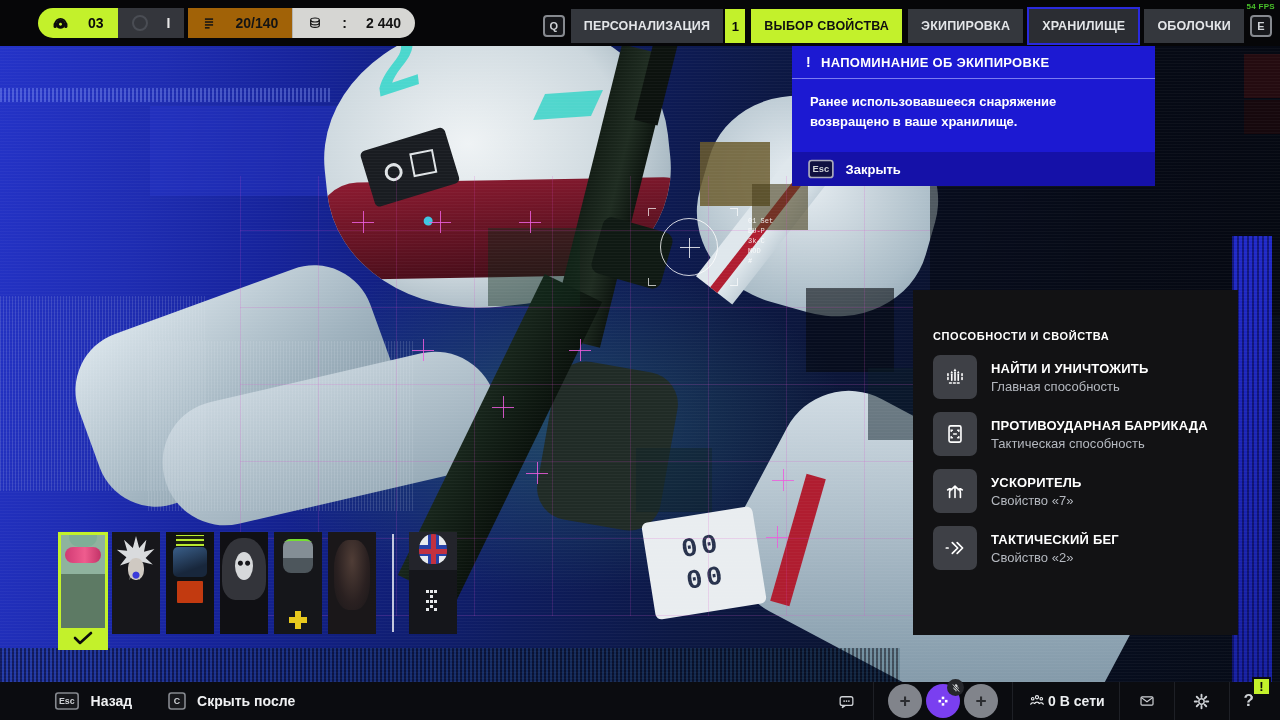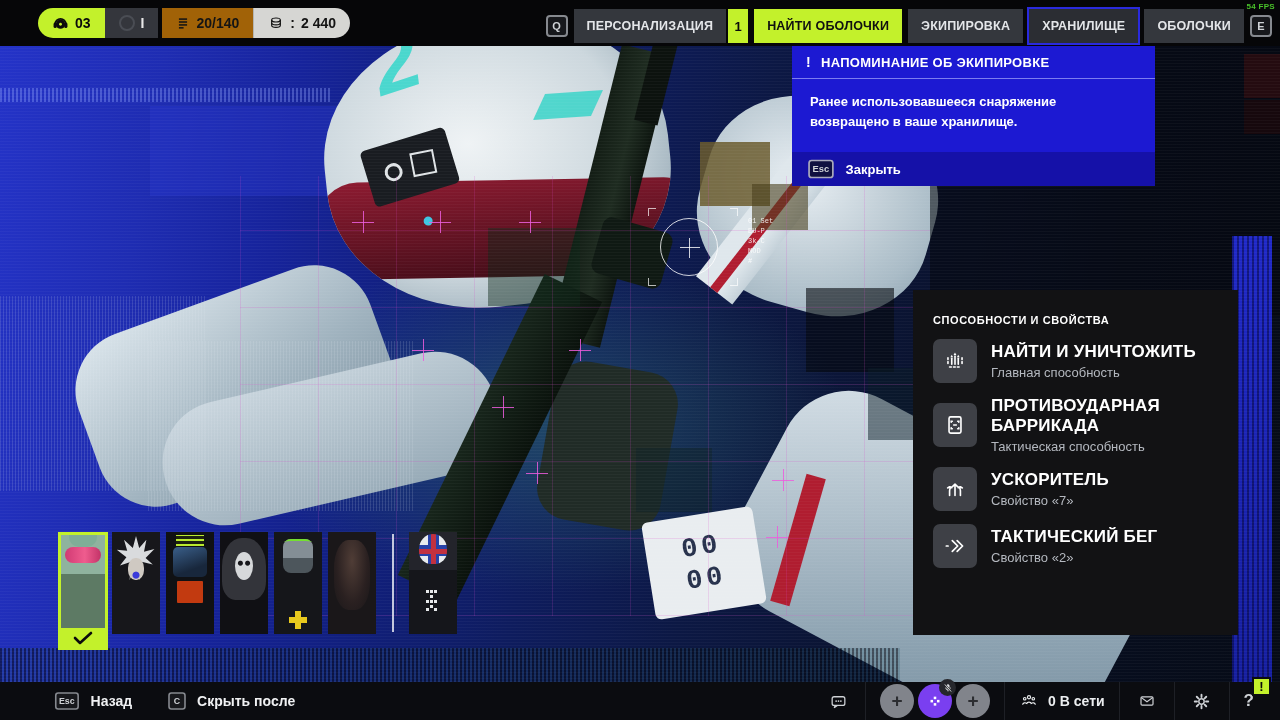--- a/index.html
+++ b/index.html
@@ -5,21 +5,21 @@
   * { margin:0; padding:0; box-sizing:border-box; }
   html,body { width:1280px; height:720px; overflow:hidden; background:#000; font-family:"Liberation Sans", sans-serif; }
   body { position:relative; }
   svg { display:block; }
 
   
   .topbar { position:absolute; left:0; top:0; width:1280px; height:46px; background:#060608; z-index:40; }
   .fps { position:absolute; top:2px; right:5px; font-size:8px; font-weight:bold; color:#49c02a; letter-spacing:.3px; }
 
   .wallet { position:absolute; left:38px; top:8px; height:30px; display:flex; align-items:stretch; }
-  .wallet .seg { display:flex; align-items:center; gap:6px; font-weight:bold; font-size:14px; padding:0 14px; }
+  .wallet .seg { display:flex; align-items:center; gap:19px; font-weight:bold; font-size:14px; padding:0 14px; }
   .seg-level { background:#c3f12b; color:#0a0a0a; border-radius:15px 0 0 15px; }
   .seg-slot { background:#34363c; color:#e8e8e8; margin-right:4px; }
   .seg-pass { background:#a16207; color:#141414; border-right:1px solid #b4b4b0; }
   .seg-coin { background:#d6d6d3; color:#141414; border-radius:0 15px 15px 0; }
   .ring-icon { width:16px; height:16px; border:2px solid #4a4d54; border-radius:50%; }
 
   .tabs { position:absolute; right:8px; top:9px; display:flex; align-items:center; gap:6px; }
   .keycap { min-width:22px; height:22px; border:2px solid #86898f; border-radius:4px; color:#cfd2d6; background:#17181c;
             font-size:11px; font-weight:bold; display:flex; align-items:center; justify-content:center; padding:0 3px; }
   .tab { height:28px; background:#34373d; color:#e4e6e9; border:none; font-family:inherit; font-weight:bold;
@@ -131,25 +131,25 @@
   .notif-body { padding:13px 18px 6px; font-size:13px; font-weight:bold; line-height:1.55; }
   .notif-body p { margin-bottom:14px; }
   .notif-foot { display:flex; align-items:center; gap:10px; background:#1511a8; padding:6px 14px; }
   .notif-foot .keycap { transform:scale(.85); background:#101040; border-color:#aab; }
   .notif-close-label { font-size:13px; font-weight:bold; }
 
   
   .panel { position:absolute; left:913px; top:290px; width:325px; height:345px; z-index:30;
       background:#121214; color:#fff; padding:14px 20px 16px; }
   .panel-title { font-size:41px; font-weight:normal; letter-spacing:1px; line-height:1.15; }
-  .panel-section { margin-top:10px; font-size:11px; font-weight:bold; letter-spacing:.6px; }
+  .panel-section { margin-top:26px; font-size:11px; font-weight:bold; letter-spacing:.6px; }
   .ability { display:flex; align-items:center; gap:14px; margin-top:13px; }
   .ability-icon { width:44px; height:44px; flex:0 0 44px; background:#3e4046; border-radius:7px;
       display:flex; align-items:center; justify-content:center; }
-  .ability-name { font-size:17px; font-weight:bold; letter-spacing:.2px; }
+  .ability-name { font-size:13px; font-weight:bold; letter-spacing:.2px; }
   .ability-type { font-size:13px; color:#b4b8bf; margin-top:3px; }
 
   
   .thumbs { position:absolute; left:58px; top:532px; z-index:20; display:flex; align-items:flex-start; }
   .tile { width:48px; height:102px; margin-right:6px; position:relative; overflow:hidden; background:#141519; cursor:pointer; }
   .tile-sel { width:50px; height:118px; margin-right:4px; background:#c3f12b; padding:3px 3px 0; cursor:pointer; position:relative; }
   .tile-sel .art { width:44px; height:93px; position:relative; overflow:hidden; }
   .check-strip { height:19px; display:flex; align-items:center; justify-content:center; }
   .thumb-sep { width:2px; height:98px; background:rgba(255,255,255,.75); margin:2px 15px 0 10px; }
 
@@ -202,21 +202,21 @@
   .bb-item .keycap { transform:scale(.8); }
   .bb-right { margin-left:auto; display:flex; align-items:center; height:100%; }
   .bb-sep { width:1px; height:100%; background:#1e2026; margin:0 14px; }
   .social { display:flex; align-items:center; }
   .circle { width:34px; height:34px; border-radius:50%; background:#81848b; color:#2c2d31; display:flex; align-items:center;
       justify-content:center; font-size:19px; font-weight:bold; cursor:pointer; position:relative; }
   .circle + .circle { margin-left:4px; }
   .circle.purple { background:#7a3ff0; z-index:2; }
   .mic-badge { position:absolute; right:-4px; top:-5px; width:17px; height:17px; border-radius:50%; background:#26272c;
       display:flex; align-items:center; justify-content:center; }
-  .online { display:flex; align-items:center; gap:9px; color:#eceef0; font-size:14px; font-weight:bold; cursor:pointer; }
+  .online { display:flex; align-items:center; gap:1px; color:#eceef0; font-size:14px; font-weight:bold; cursor:pointer; }
   .icon-btn { display:flex; align-items:center; justify-content:center; width:26px; height:26px; cursor:pointer; color:#cfd2d6; }
   .help-wrap { position:relative; margin-right:26px; }
   .help-glyph { font-size:17px; font-weight:bold; color:#cfd2d6; }
   .alert-badge { position:absolute; right:-17px; top:-14px; width:19px; height:19px; background:#c3f12b; border:2px solid #0b0c10;
       color:#0a0a0a; font-size:13px; font-weight:bold; display:flex; align-items:center; justify-content:center; }
 </style>
 </head>
 <body>
 
 <div class="scene">
@@ -326,21 +326,21 @@
       <span>2 440</span>
     </div>
   </div>
 
   <div class="tabs">
     <span class="keycap">Q</span>
     <div class="tab-group">
       <button class="tab">ПЕРСОНАЛИЗАЦИЯ</button>
       <span class="tab-badge">1</span>
     </div>
-    <button class="tab active">НАЙТИ ОБОЛОЧКИ</button>
+    <button class="tab active">ВЫБОР СВОЙСТВА</button>
     <button class="tab">ЭКИПИРОВКА</button>
     <button class="tab hovered">ХРАНИЛИЩЕ</button>
     <button class="tab">ОБОЛОЧКИ</button>
     <span class="keycap">E</span>
   </div>
   <span class="fps">54 FPS</span>
 </div>
 
 <div class="notif">
   <div class="notif-head">

